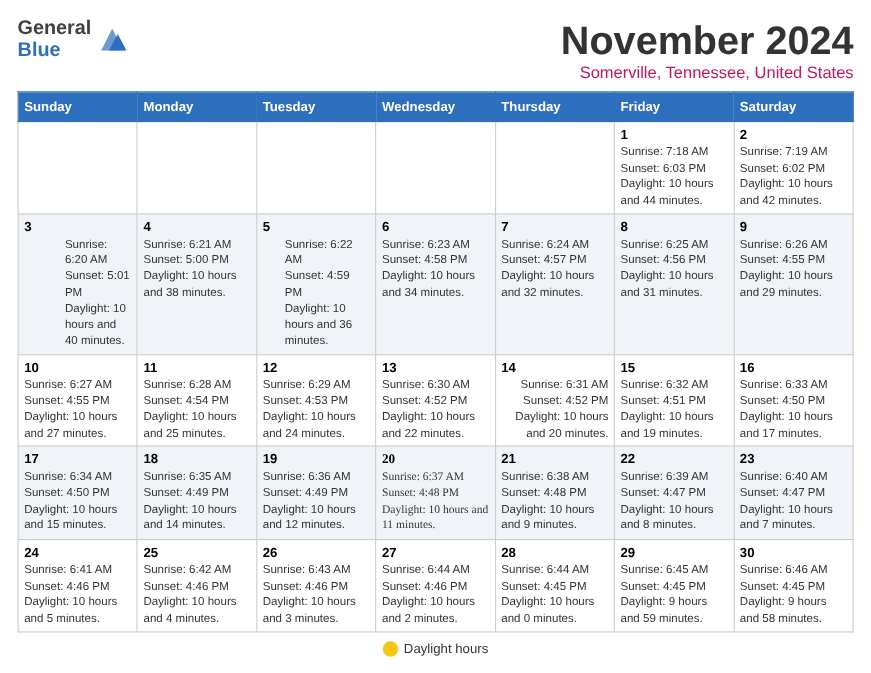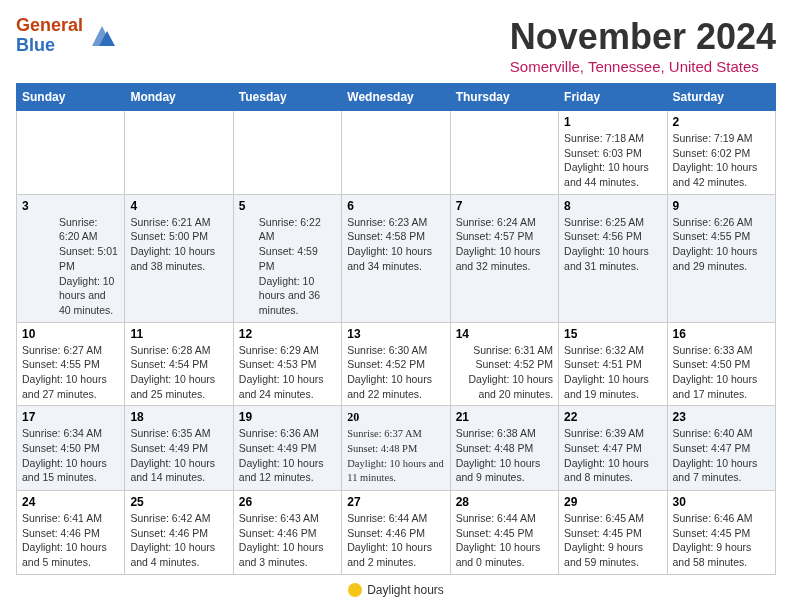--- a/index.html
+++ b/index.html
@@ -18,28 +18,29 @@
     }
     .logo {
       display: flex;
       align-items: center;
     }
     .logo-text {
       font-size: 18px;
       font-weight: bold;
       line-height: 1.1;
     }
-    .logo-text .general { color: #c2410c; }
+    .logo-text .general { color: #404040; }
     .logo-text .blue { color: #2e6fbd; }
     .logo-icon {
       width: 30px;
       height: 30px;
       margin-left: 4px;
     }
     .title-block {
+      text-align: right;
     }
     .month-title {
       font-size: 36px;
       font-weight: bold;
       color: #333;
     }
     .location {
       font-size: 15px;
       color: #be185d;
     }

